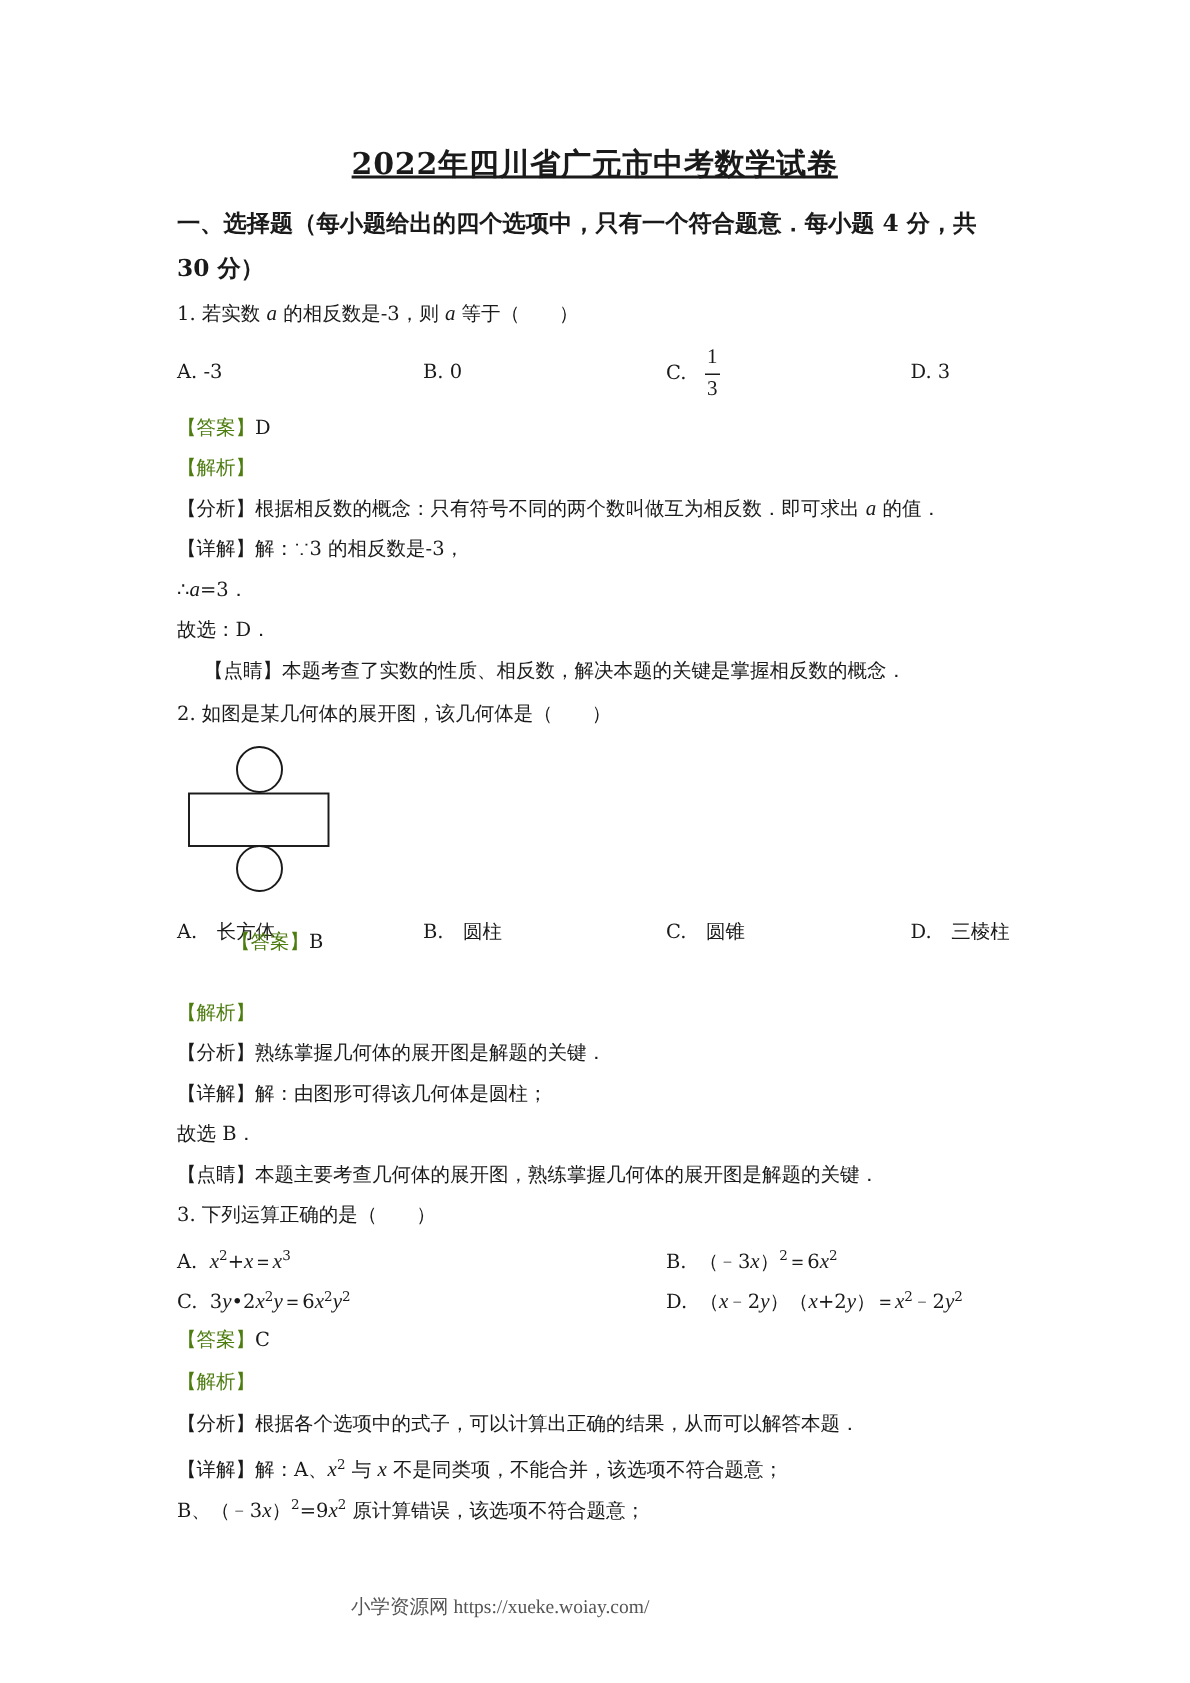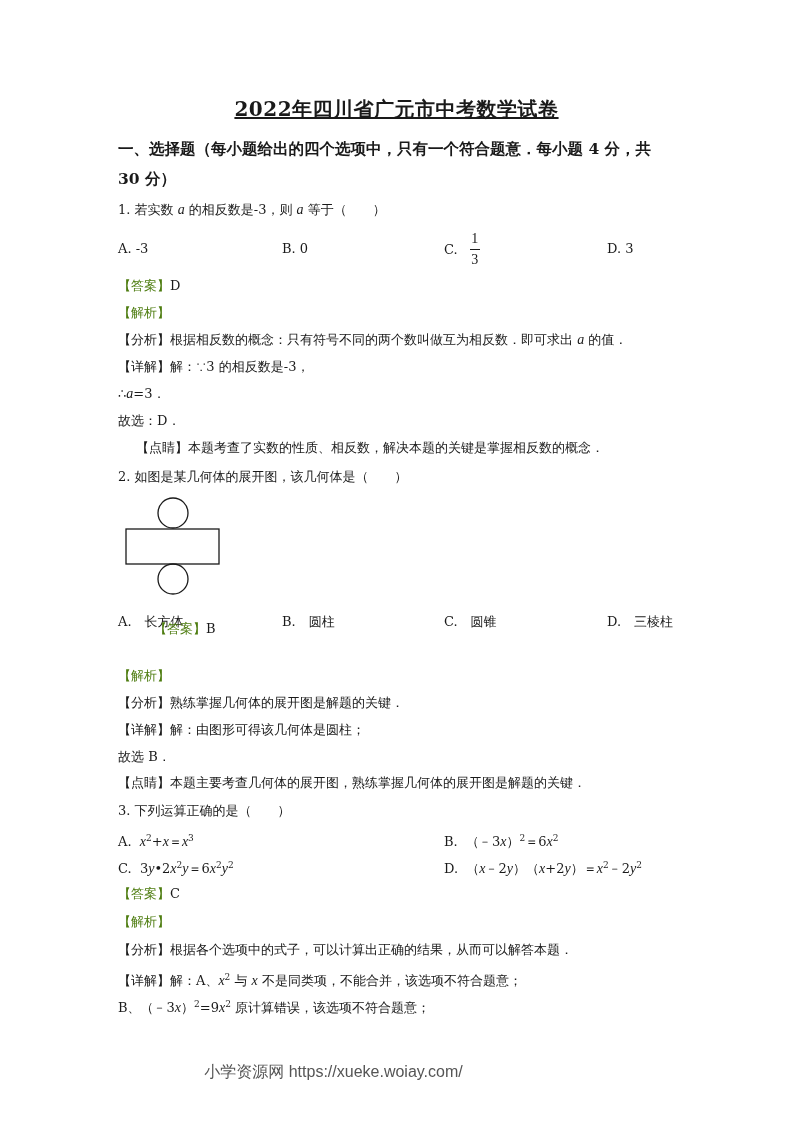--- a/index.html
+++ b/index.html
@@ -25,21 +25,21 @@
     i.v { font-family: "Liberation Serif", serif; font-style: italic; font-size: 14px; }
     sup { font-size: 9px; vertical-align: 5px; }
     .frac {
       display: inline-flex; flex-direction: column; align-items: center;
       vertical-align: middle; font-family: "Liberation Serif", serif; font-size: 14px;
       line-height: 16px;
     }
     .frac .bar { width: 10px; border-top: 1px solid #1a1a1a; margin: 2px 0; }
     .footer {
       left: 0; width: 667px; top: 1062px; text-align: center;
-      font-family: Liberation Sans, sans-serif; font-size: 16px; color: #555;
+      font-family: Liberation Serif, serif; font-size: 13px; color: #555;
     }
     svg.net { position: absolute; left: 120px; top: 492px; }
   </style>
 </head>
 <body>
 
 <div class="abs title">2022年四川省广元市中考数学试卷</div>
 
 <div class="abs section" style="top:139px;">一、选择题（每小题给出的四个选项中，只有一个符合题意．每小题 4 分，共</div>
 <div class="abs section" style="top:169px;">30 分）</div>
@@ -94,21 +94,21 @@
   <span class="tag">【答案】</span><span>B</span>
 </div>
 <div class="abs line tag" style="top:667px;">【解析】</div>
 <div class="abs line" style="top:694px;">
   <span>【分析】</span><span>熟练掌握几何体的展开图是解题的关键．</span>
 </div>
 <div class="abs line" style="top:721px;">
   <span>【详解】</span><span>解：由图形可得该几何体是圆柱；</span>
 </div>
 <div class="abs line" style="top:748px;">故选 B．</div>
-<div class="abs line" style="top:775px;font-family:Liberation Mono, monospace;">
+<div class="abs line" style="top:775px;">
   <span>【点睛】</span><span>本题主要考查几何体的展开图，熟练掌握几何体的展开图是解题的关键．</span>
 </div>
 
 <div class="abs line" style="top:802px;">3. 下列运算正确的是（　　）</div>
 
 <div class="abs opt" style="left:118px; top:829px;">
   <span>A.</span>&nbsp;&nbsp;<i class="v">x</i><sup>2</sup>+<i class="v">x</i>＝<i class="v">x</i><sup>3</sup>
 </div>
 <div class="abs opt" style="left:444px; top:829px;">
   <span>B.</span>&nbsp;&nbsp;（﹣3<i class="v">x</i>）<sup>2</sup>＝6<i class="v">x</i><sup>2</sup>

